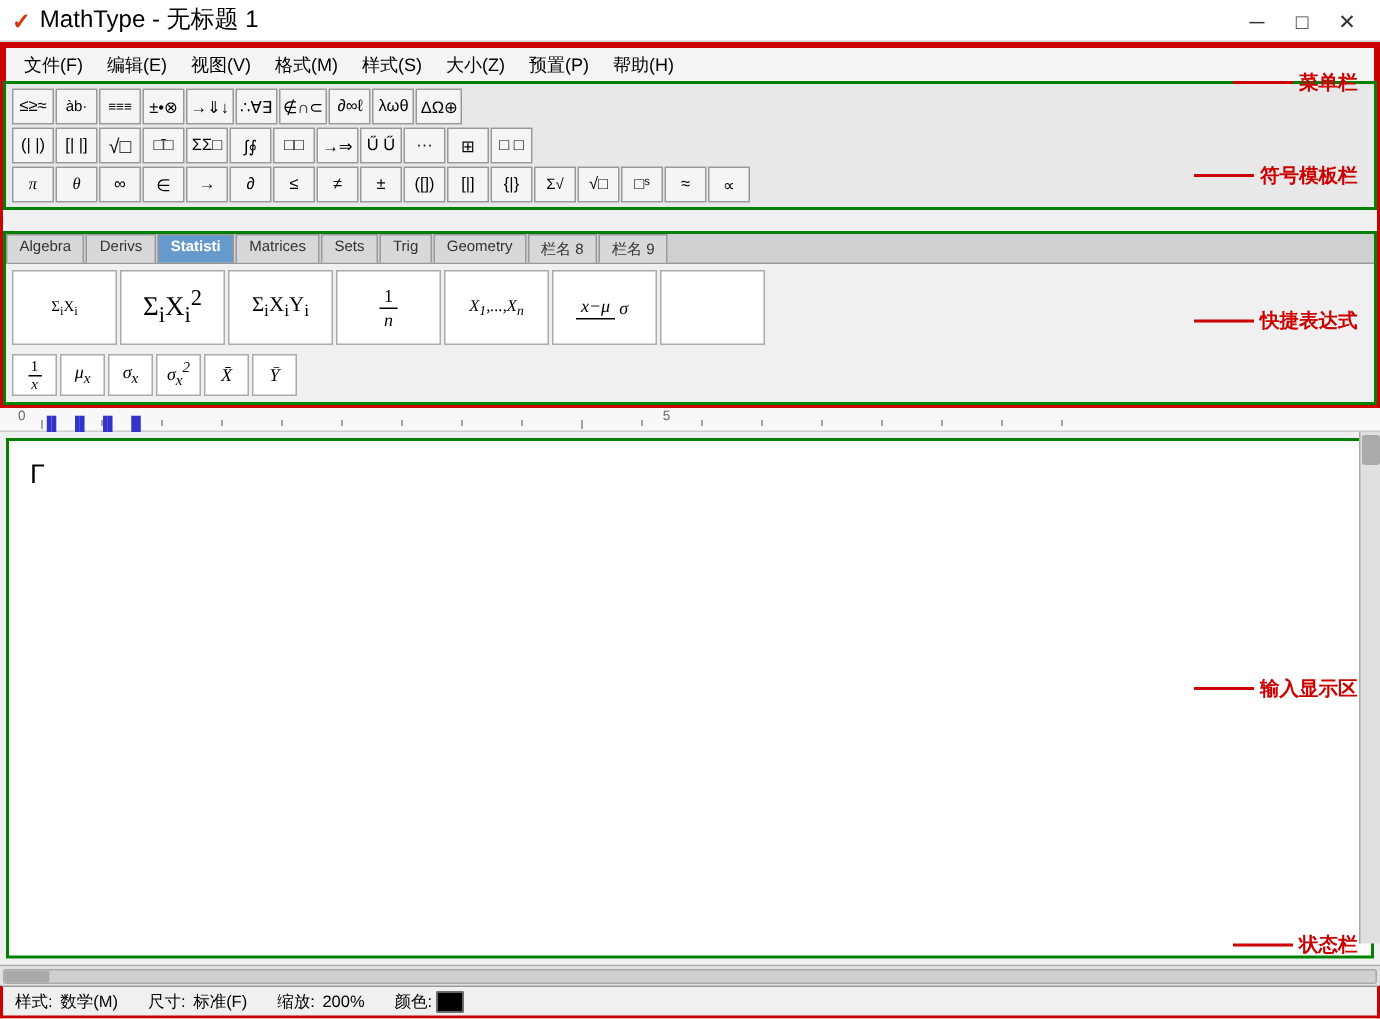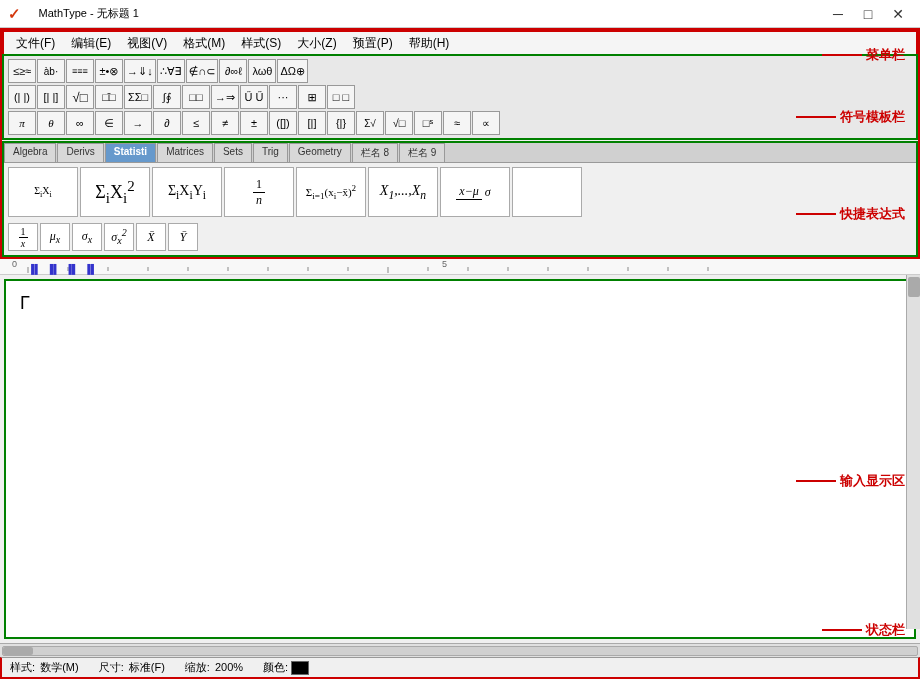--- a/index.html
+++ b/index.html
@@ -18,21 +18,21 @@
 
     
     #toolbar-area { border: 2px solid #c00; background: #f0f0f0; }
 
     
     #symbol-toolbar { border: 2px solid #008000; background: #e8e8e8; padding: 2px; }
     .toolbar-row { display: flex; align-items: center; flex-wrap: nowrap; gap: 1px; padding: 1px 2px; }
     .tb-btn { min-width: 28px; height: 24px; border: 1px solid #999; background: #f5f5f5; cursor: pointer; font-size: 11px; display: flex; align-items: center; justify-content: center; padding: 0 2px; white-space: nowrap; color: #000; }
 
     
-    #quick-expr { border: 2px solid #008000; background: #a21caf; margin-top: 1px; }
+    #quick-expr { border: 2px solid #008000; background: #a21caf; margin-top: 14px; }
     #tab-bar { display: flex; background: #d0d0d0; border-bottom: 1px solid #999; }
     .tab-item { padding: 2px 8px; font-size: 10px; cursor: pointer; border: 1px solid #999; border-bottom: none; background: #d8d8d8; margin-right: 1px; color: #333; }
     .tab-item.active { background: #6699cc; color: white; font-weight: bold; }
 
     #expr-grid { display: flex; flex-wrap: nowrap; gap: 2px; padding: 4px; align-items: center; background: #f0f0f0; }
     .expr-btn { border: 1px solid #aaa; background: #ffffff; cursor: pointer; padding: 2px 4px; min-width: 70px; height: 50px; display: flex; align-items: center; justify-content: center; font-size: 13px; color: #000; }
 
     #expr-row2 { display: flex; gap: 2px; padding: 2px 4px 4px; background: #f0f0f0; align-items: center; }
     .expr-btn2 { border: 1px solid #aaa; background: #ffffff; cursor: pointer; padding: 2px 4px; min-width: 30px; height: 28px; display: flex; align-items: center; justify-content: center; font-size: 12px; color: #000; }
 
@@ -55,21 +55,21 @@
     #h-scroll { height: 14px; background: #e0e0e0; border-top: 1px solid #aaa; display: flex; align-items: center; padding: 0 2px; }
     #h-scroll-track { flex: 1; height: 10px; background: #d0d0d0; border: 1px solid #aaa; border-radius: 2px; position: relative; }
     #h-scroll-thumb { width: 30px; height: 8px; background: #aaa; border-radius: 2px; position: absolute; left: 0; top: 0; }
   </style>
 </head>
 <body>
 
 <div id="title-bar">
   <div id="title-bar-left">
     <span id="title-bar-logo" style="color:#d4380d;font-weight:bold;font-size:15px;">✓</span>
-    <span style="font-size:11px;color:#000;margin-left:12px;">MathType - 无标题 1</span>
+    <span style="font-size:16px;color:#000;">MathType - 无标题 1</span>
   </div>
   <div id="title-bar-controls">
     <button class="title-btn">─</button>
     <button class="title-btn">□</button>
     <button class="title-btn close">✕</button>
   </div>
 </div>
 
 <div id="main-wrapper">
 
@@ -161,24 +161,21 @@
         <button class="expr-btn">
           <span style="font-family:serif;font-size:14px;">Σ<sub>i</sub>X<sub>i</sub>Y<sub>i</sub></span>
         </button>
         <button class="expr-btn">
           <span style="display:inline-flex;flex-direction:column;align-items:center;font-family:serif;font-size:12px;">
             <span style="border-bottom:1px solid #000;padding:0 3px;">1</span>
             <span style="padding:0 3px;font-style:italic;">n</span>
           </span>
         </button>
         <button class="expr-btn">
-          <span style="font-family:serif;font-size:11px;">Σ<sub>i=1</sub>(x<sub>i</sub>−x̄)<sup>2</sup></span>
-        </button>
-        <button class="expr-btn">
-          <span style="font-family:serif;font-size:14px;font-style:italic;">X<sub>1</sub>,...,X<sub>n</sub></span>
+          <span style="font-family:serif;font-size:11px;font-style:italic;">X<sub>1</sub>,...,X<sub>n</sub></span>
         </button>
         <button class="expr-btn">
           <span style="display:inline-flex;flex-direction:row;align-items:center;font-family:serif;font-size:12px;font-style:italic;">
             <span style="border-bottom:1px solid #000;padding:0 3px;">x−μ</span>
             <span style="padding:0 3px;">σ</span>
           </span>
         </button>
         <button class="expr-btn" style="min-width:70px;"></button>
       </div>
 
@@ -289,21 +286,21 @@
 <div style="position:absolute;top:108px;right:15px;color:#c00;font-size:13px;font-weight:bold;display:flex;align-items:center;gap:4px;">
   <div style="width:40px;height:2px;background:#c00;"></div>
   <span>符号模板栏</span>
 </div>
 
 <div style="position:absolute;top:205px;right:15px;color:#c00;font-size:13px;font-weight:bold;display:flex;align-items:center;gap:4px;">
   <div style="width:40px;height:2px;background:#c00;"></div>
   <span>快捷表达式</span>
 </div>
 
-<div style="position:absolute;top:472px;right:15px;color:#c00;font-size:13px;font-weight:bold;display:flex;align-items:center;gap:4px;">
+<div style="position:absolute;top:450px;right:15px;color:#c00;font-size:13px;font-weight:bold;display:flex;align-items:center;gap:4px;">
   <div style="width:40px;height:2px;background:#c00;"></div>
   <span>输入显示区</span>
 </div>
 
 <div style="position:absolute;top:621px;right:15px;color:#c00;font-size:13px;font-weight:bold;display:flex;align-items:center;gap:4px;">
   <div style="width:40px;height:2px;background:#c00;"></div>
   <span>状态栏</span>
 </div>
 
 </body></html>

